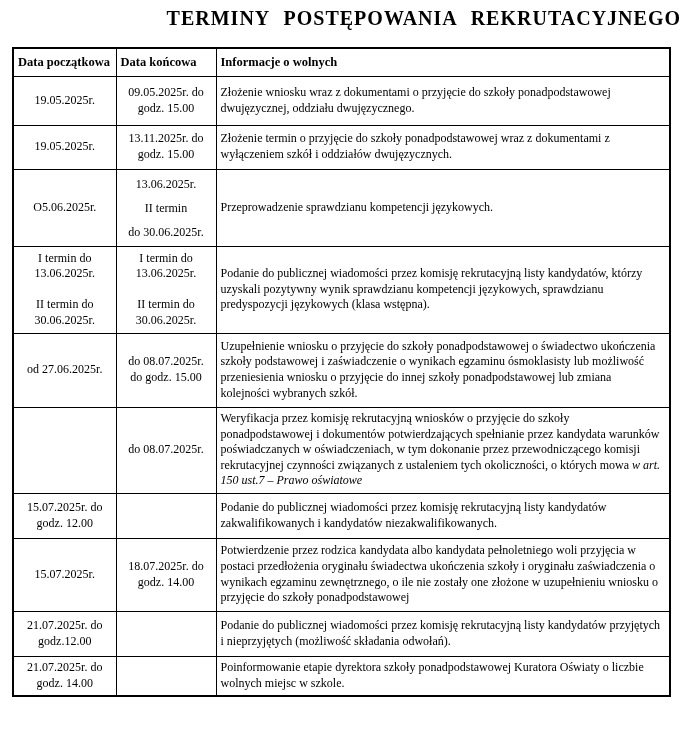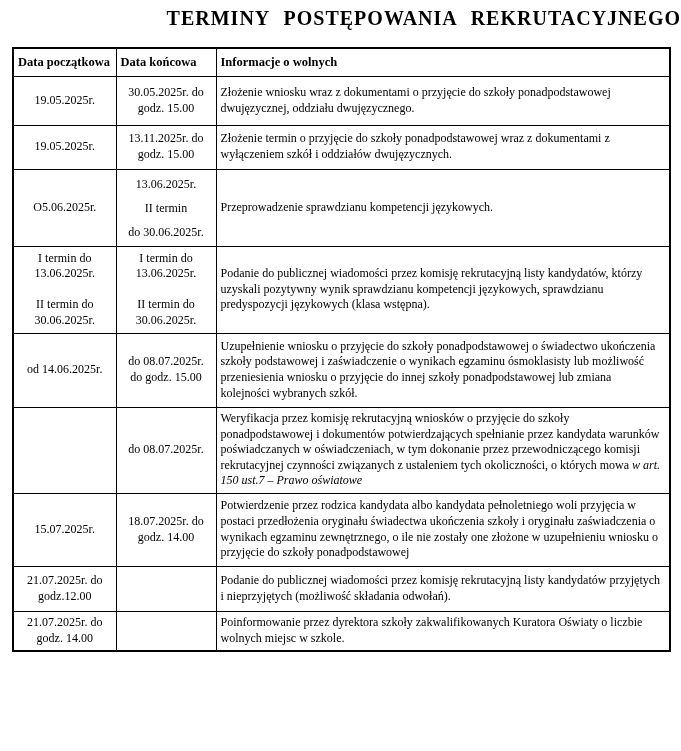--- a/index.html
+++ b/index.html
@@ -76,21 +76,21 @@
     <thead>
       <tr style="height:28px">
         <th>Data początkowa</th>
         <th>Data końcowa</th>
         <th>Informacje o wolnych</th>
       </tr>
     </thead>
     <tbody>
       <tr style="height:49px">
         <td class="c-date">19.05.2025r.</td>
-        <td class="c-date">30.05.2025r. do
+        <td class="c-date">09.05.2025r. do
 godz. 15.00</td>
         <td class="c-info">Złożenie wniosku wraz z dokumentami o przyjęcie do szkoły ponadpodstawowej dwujęzycznej, oddziału dwujęzycznego.</td>
       </tr>
       <tr style="height:44px">
         <td class="c-date">19.05.2025r.</td>
         <td class="c-date">13.11.2025r. do
 godz. 15.00</td>
         <td class="c-info">Złożenie termin o przyjęcie do szkoły ponadpodstawowej wraz z dokumentami z wyłączeniem szkół i oddziałów dwujęzycznych.</td>
       </tr>
       <tr style="height:72px">
@@ -107,44 +107,50 @@
 II termin do
 30.06.2025r.</td>
         <td class="c-date">I termin do
 13.06.2025r.
 
 II termin do
 30.06.2025r.</td>
         <td class="c-info">Podanie do publicznej wiadomości przez komisję rekrutacyjną listy kandydatów, którzy uzyskali pozytywny wynik sprawdzianu kompetencji językowych, sprawdzianu predyspozycji językowych (klasa wstępna).</td>
       </tr>
       <tr style="height:74px">
-        <td class="c-date">od 14.06.2025r.</td>
+        <td class="c-date">od 27.06.2025r.</td>
         <td class="c-date">do 08.07.2025r.
 do godz. 15.00</td>
         <td class="c-info">Uzupełnienie wniosku o przyjęcie do szkoły ponadpodstawowej o świadectwo ukończenia szkoły podstawowej i zaświadczenie o wynikach egzaminu ósmoklasisty lub możliwość przeniesienia wniosku o przyjęcie do innej szkoły ponadpodstawowej lub zmiana kolejności wybranych szkół.</td>
       </tr>
       <tr style="height:86px">
         <td class="c-date"></td>
         <td class="c-date">do 08.07.2025r.</td>
         <td class="c-info"><span>Weryfikacja przez komisję rekrutacyjną wniosków o przyjęcie do szkoły ponadpodstawowej i dokumentów potwierdzających spełnianie przez kandydata warunków poświadczanych w oświadczeniach, w tym dokonanie przez przewodniczącego komisji rekrutacyjnej czynności związanych z ustaleniem tych okoliczności, o których mowa </span><span class="italic">w art. 150 ust.7 – Prawo oświatowe</span></td>
+      </tr>
+      <tr style="height:45px">
+        <td class="c-date">15.07.2025r. do
+godz. 12.00</td>
+        <td class="c-date"></td>
+        <td class="c-info">Podanie do publicznej wiadomości przez komisję rekrutacyjną listy kandydatów zakwalifikowanych i kandydatów niezakwalifikowanych.</td>
       </tr>
       <tr style="height:73px">
         <td class="c-date">15.07.2025r.</td>
         <td class="c-date">18.07.2025r. do
 godz. 14.00</td>
         <td class="c-info">Potwierdzenie przez rodzica kandydata albo kandydata pełnoletniego woli przyjęcia w postaci przedłożenia oryginału świadectwa ukończenia szkoły i oryginału zaświadczenia o wynikach egzaminu zewnętrznego, o ile nie zostały one złożone w uzupełnieniu wniosku o przyjęcie do szkoły ponadpodstawowej</td>
       </tr>
       <tr style="height:45px">
         <td class="c-date">21.07.2025r. do
 godz.12.00</td>
         <td class="c-date"></td>
         <td class="c-info">Podanie do publicznej wiadomości przez komisję rekrutacyjną listy kandydatów przyjętych i nieprzyjętych (możliwość składania odwołań).</td>
       </tr>
       <tr style="height:40px">
         <td class="c-date">21.07.2025r. do
 godz. 14.00</td>
         <td class="c-date"></td>
-        <td class="c-info">Poinformowanie przez dyrektora szkoły zakwalifikowanych Kuratora Oświaty o liczbie wolnych miejsc w szkole.</td>
+        <td class="c-info">Poinformowanie etapie dyrektora szkoły ponadpodstawowej Kuratora Oświaty o liczbie wolnych miejsc w szkole.</td>
       </tr>
     </tbody>
   </table>
 
 </div>
 
 </body></html>

